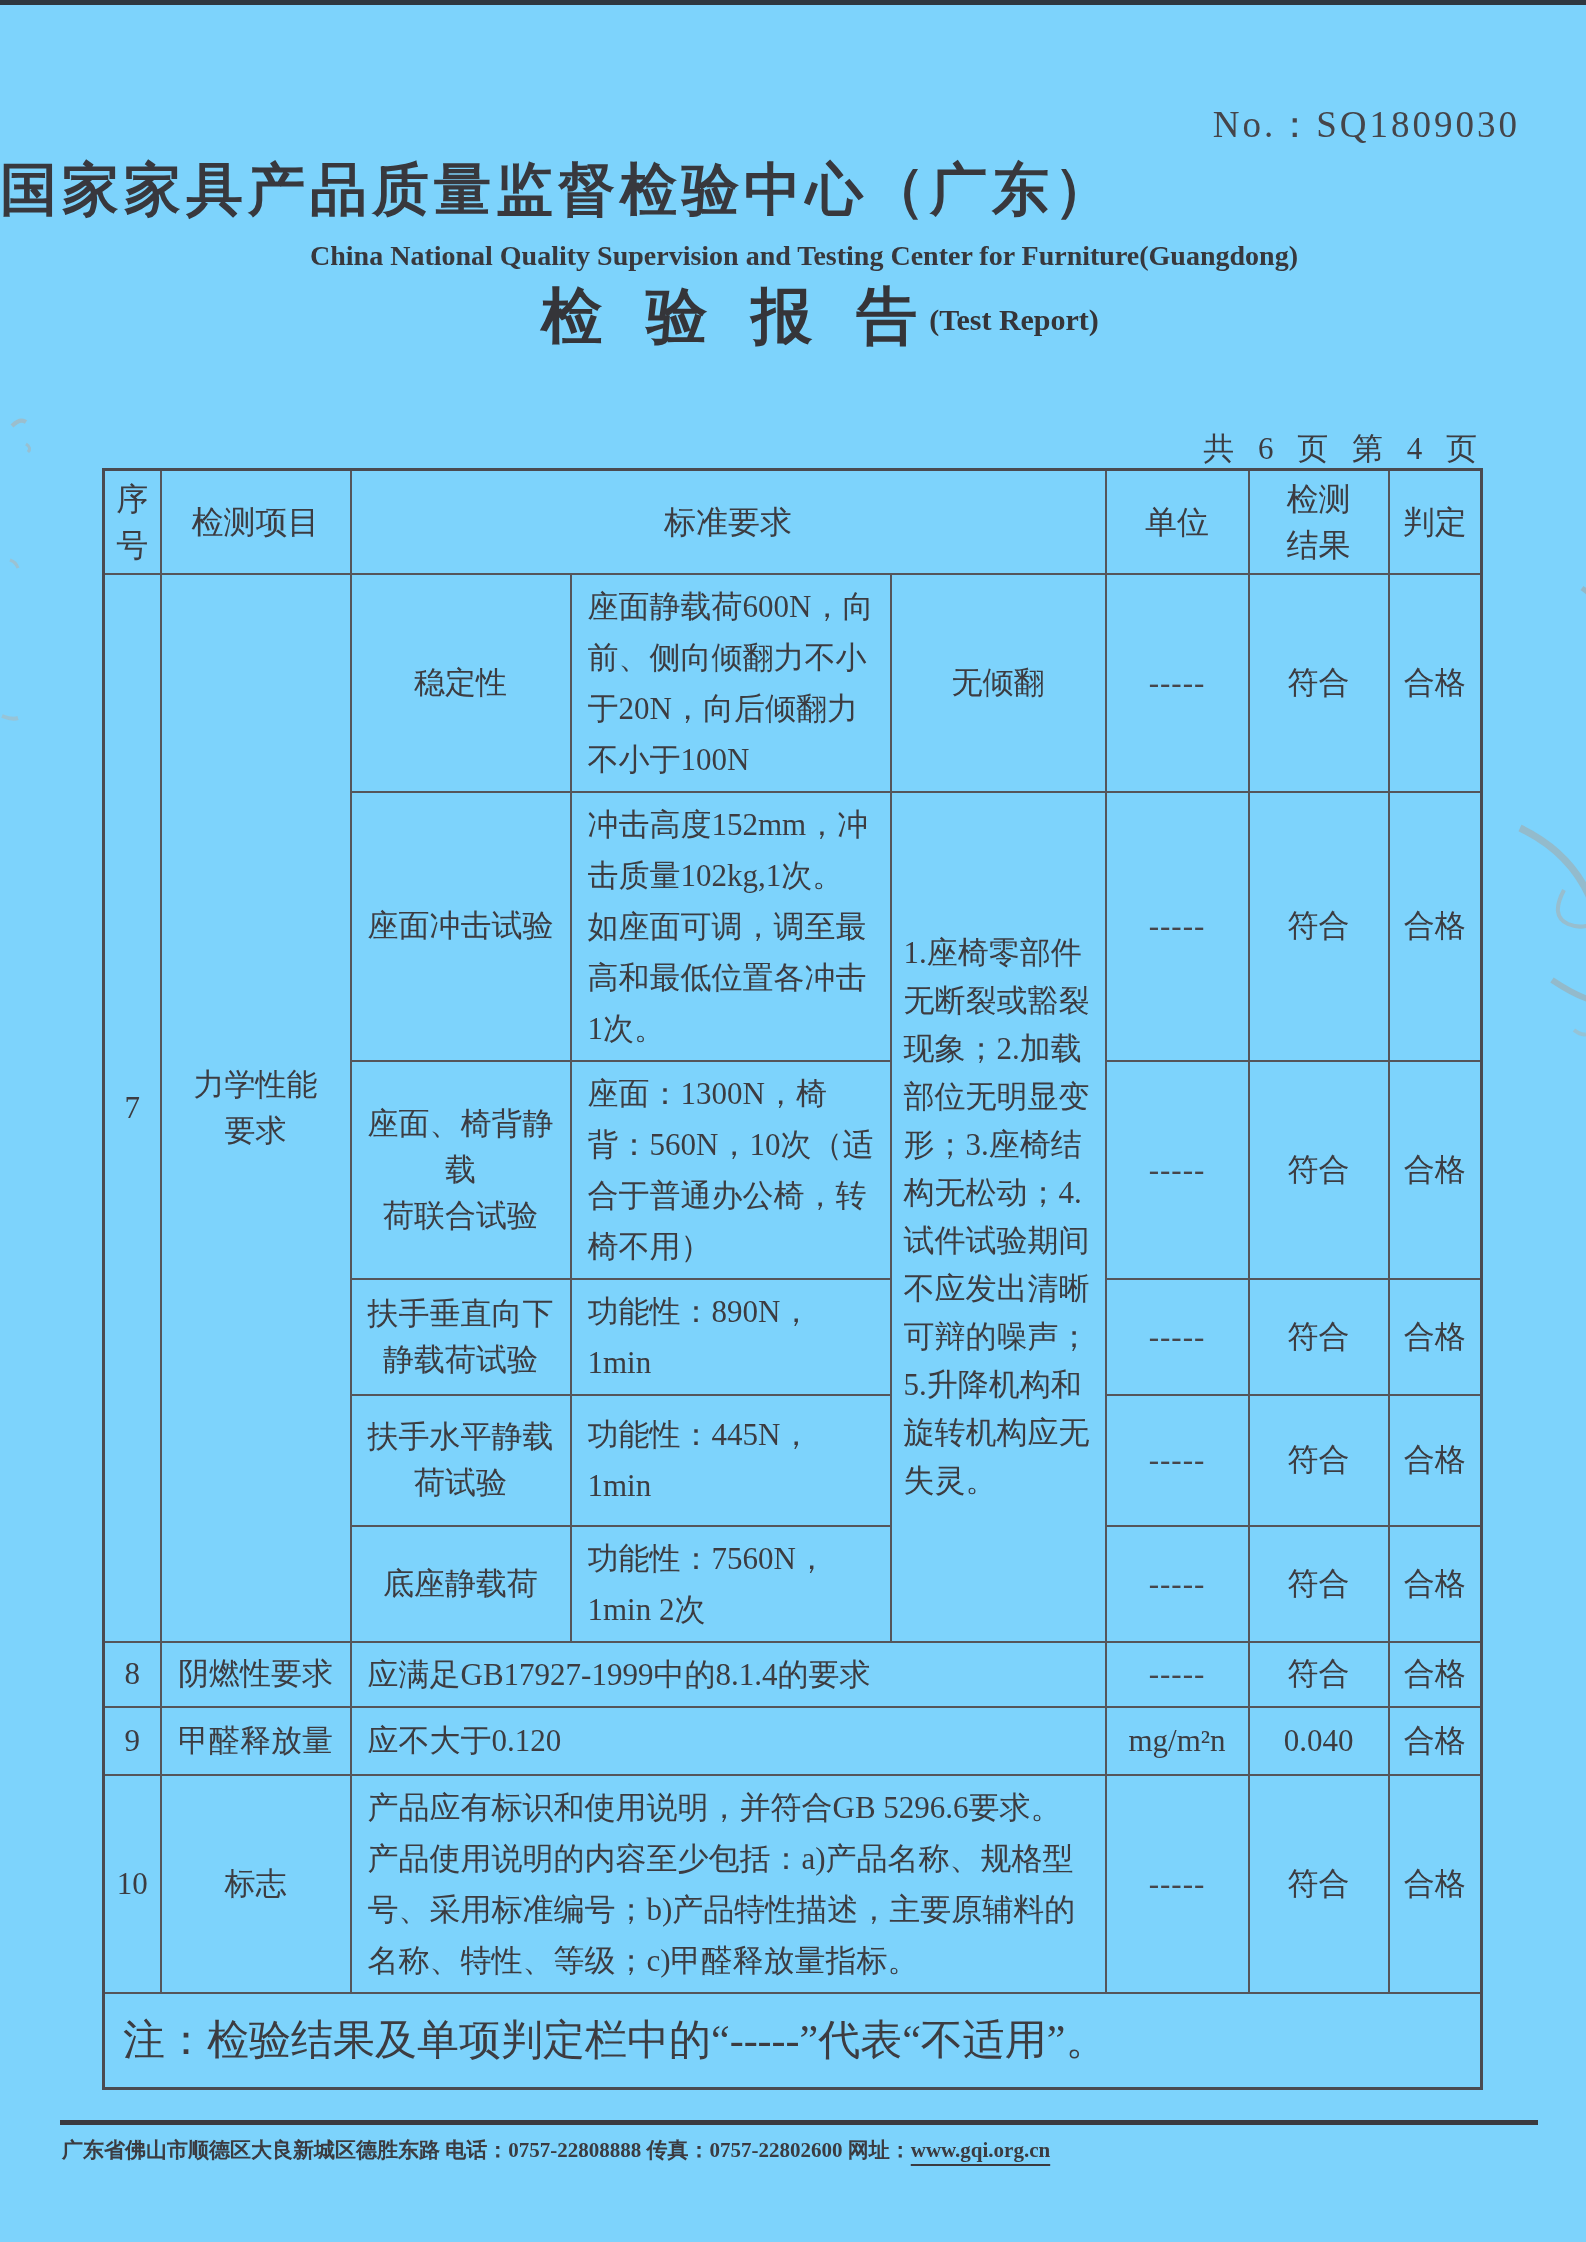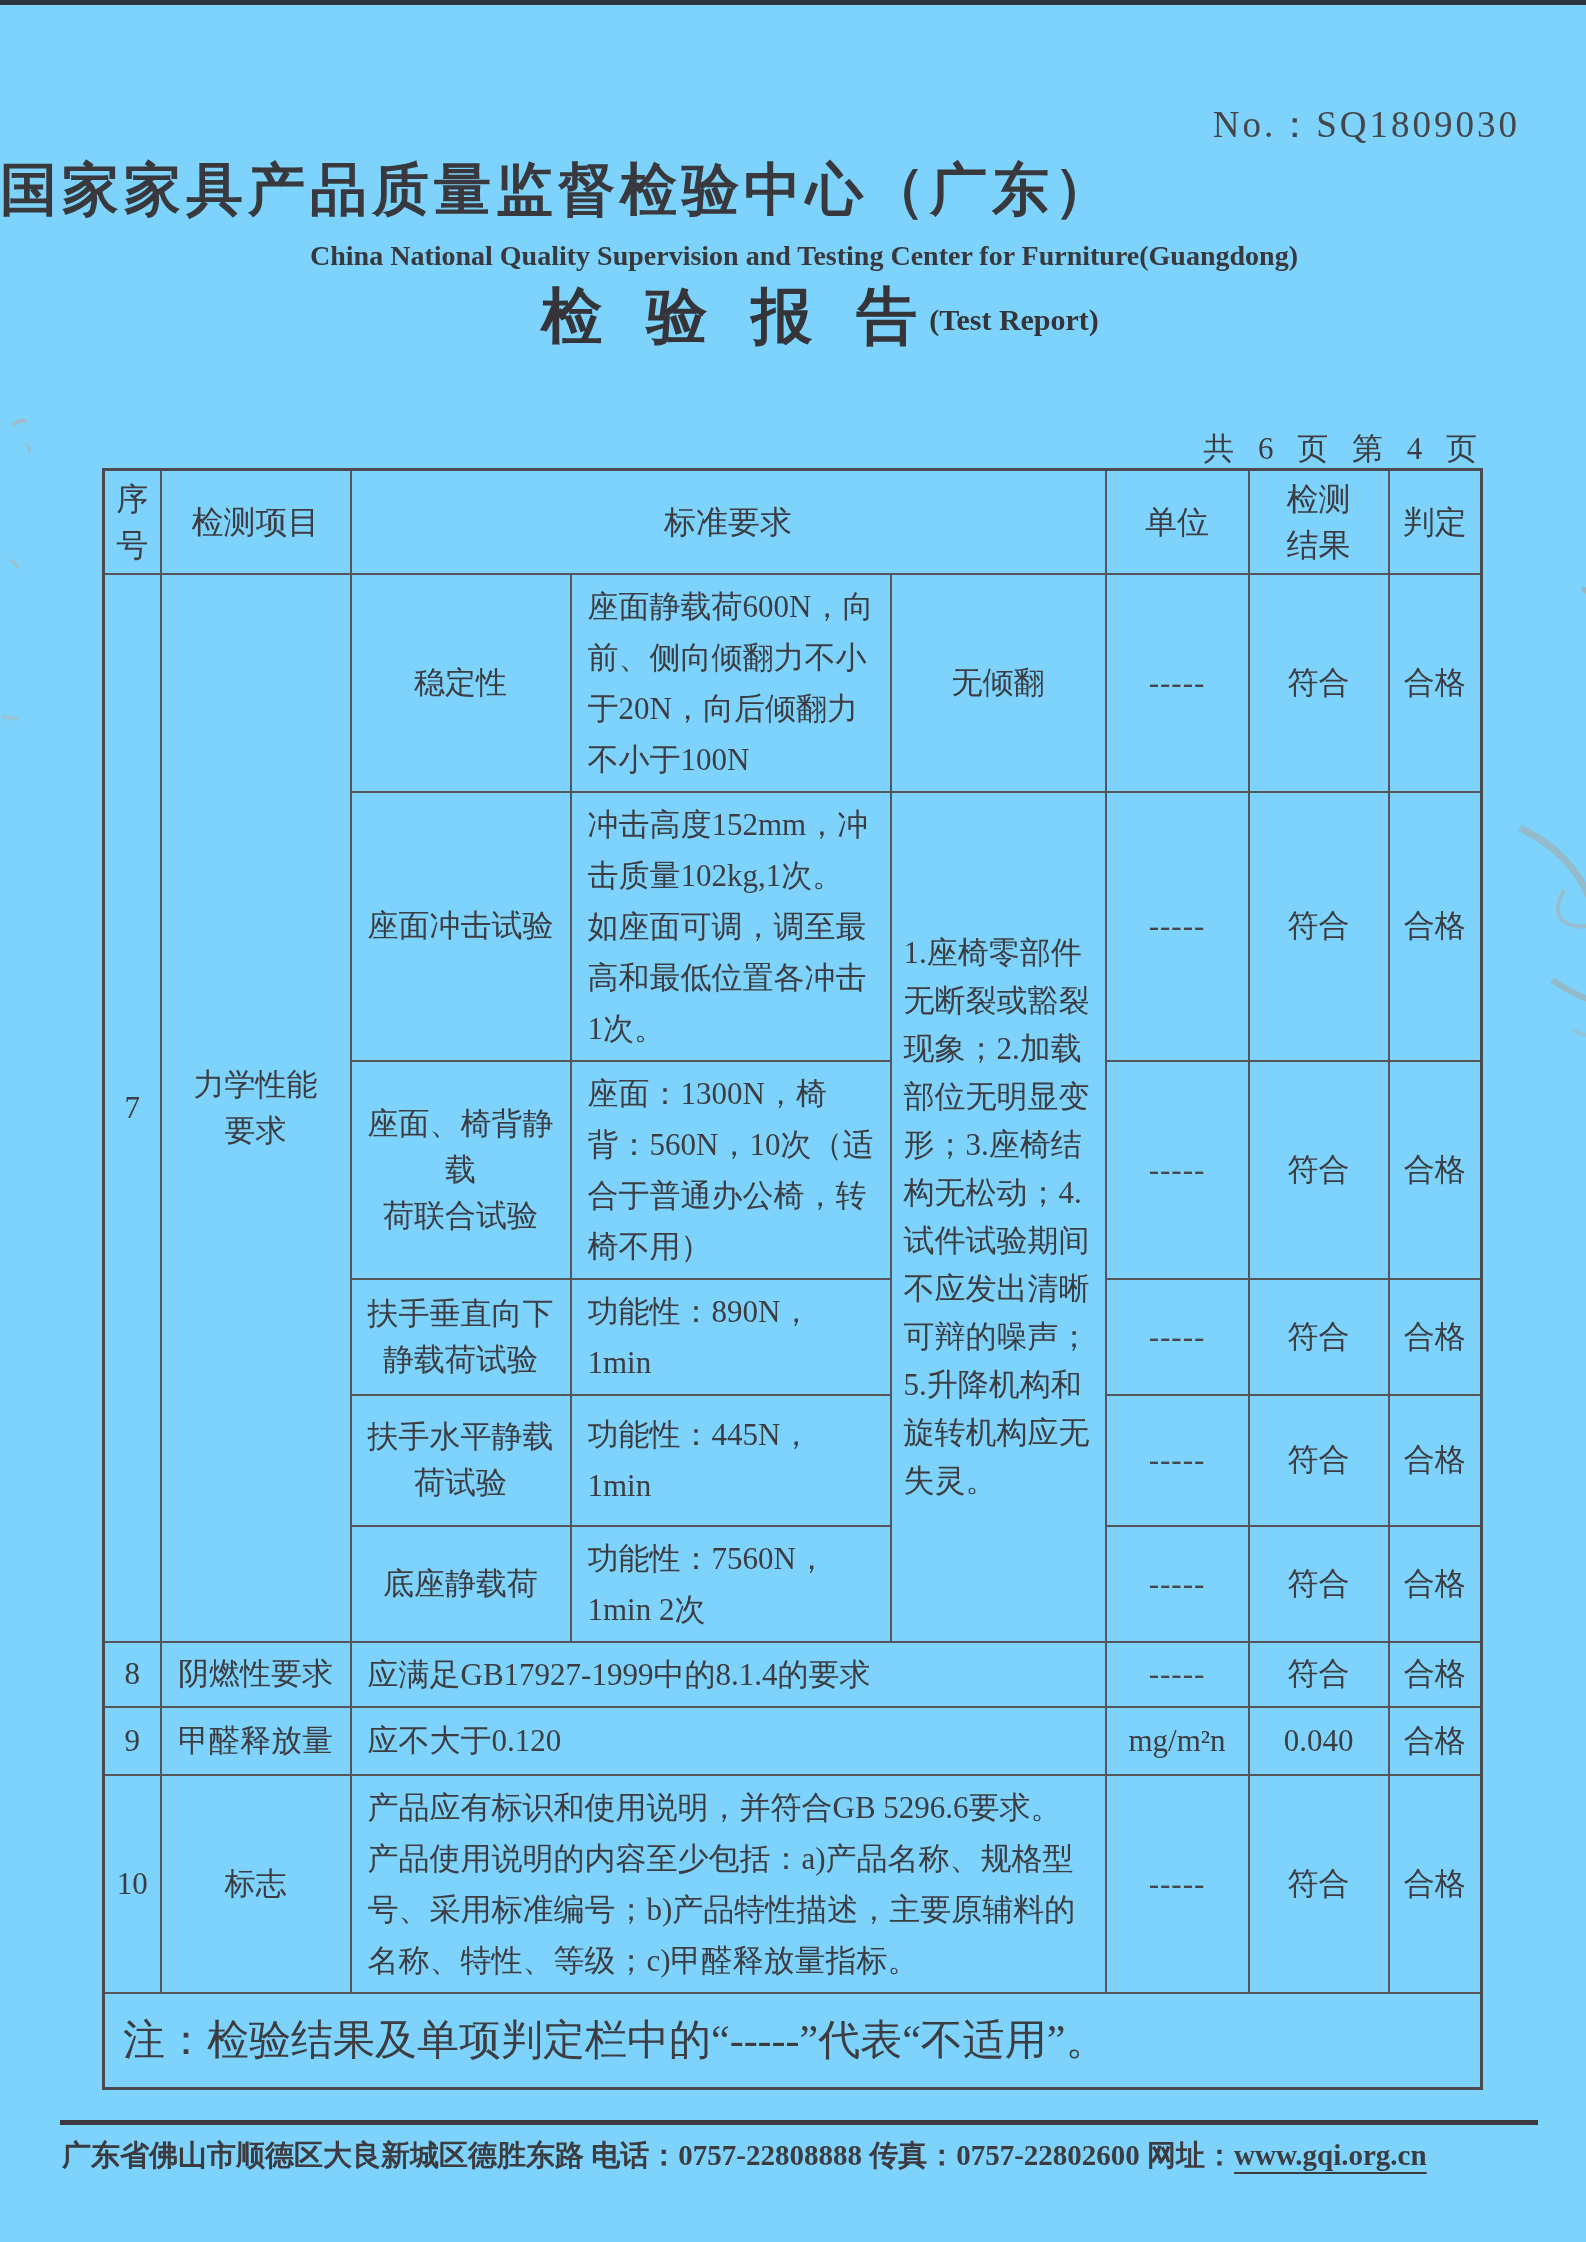--- a/index.html
+++ b/index.html
@@ -35,21 +35,21 @@
   .c   { text-align:center; }
   .l   { text-align:left; padding:6px 16px !important; line-height:51px; }
   .pre { white-space:pre-line; line-height:46px; }
   .th  { font-size:32px; line-height:46px; }
   .cond { line-height:48px; padding:10px 12px !important; }
   .dash { letter-spacing:1px; color:#46464b; }
   .note-cell { font-size:42px; padding-left:18px !important; }
 
   
   .footer-rule { position:absolute; top:2120px; left:60px; width:1478px; height:5px; background:#3a3a3f; }
-  .footer { position:absolute; top:2136px; left:62px; width:1478px; font-size:29px; font-weight:bold;
+  .footer { position:absolute; top:2136px; left:62px; width:1478px; font-size:21px; font-weight:bold;
             white-space:nowrap; color:#3b3b40; }
   .url { text-decoration:underline; text-underline-offset:7px; }
 </style>
 </head>
 <body>
 
 <div class="page">
 
   <div class="scan-edge-top"></div>
 

